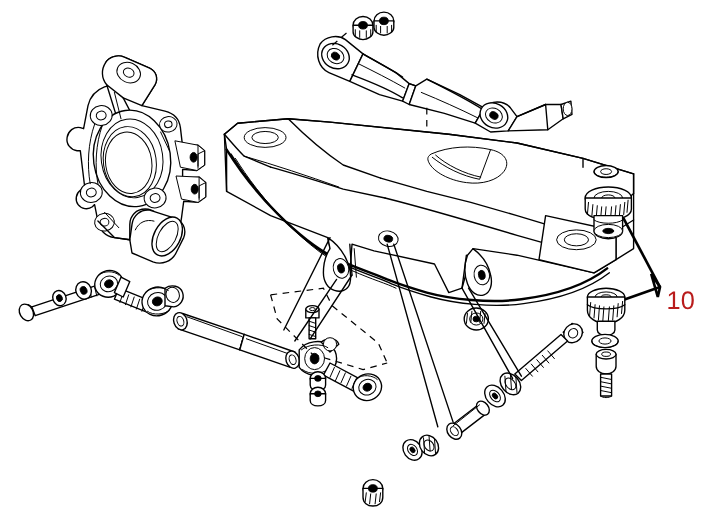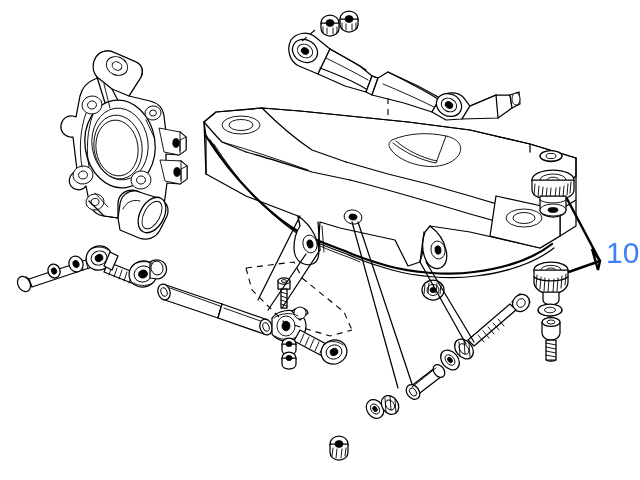--- a/index.html
+++ b/index.html
@@ -23,27 +23,28 @@
     position: absolute;
     top: 0;
     left: 0;
     width: 640px;
     height: 480px;
     display: block;
   }
   .callout-label {
     position: absolute;
     font-family: "Liberation Sans", sans-serif;
-    font-size: 30px;
+    font-size: 23px;
     font-weight: 400;
-    color: #3b82f6;
+    color: #b91c1c;
     letter-spacing: 0px;
     line-height: 1;
     user-select: none;
     white-space: nowrap;
+    margin-top: 24px;
   }
   .ln   { fill: none; stroke: #000; stroke-width: 1.25; stroke-linejoin: round; stroke-linecap: round; }
   .ln-t { fill: none; stroke: #000; stroke-width: 0.9;  stroke-linejoin: round; stroke-linecap: round; }
   .ln-h { fill: none; stroke: #000; stroke-width: 2.2;  stroke-linejoin: round; stroke-linecap: round; }
   .fw   { fill: #ffffff; stroke: #000; stroke-width: 1.25; stroke-linejoin: round; }
   .fw-t { fill: #ffffff; stroke: #000; stroke-width: 0.9;  stroke-linejoin: round; }
   .fk   { fill: #000000; stroke: #000; stroke-width: 0.8; }
   .dashed { fill: none; stroke: #000; stroke-width: 1.1; stroke-dasharray: 6 5; }
   .leader { fill: none; stroke: #000; stroke-width: 2.4; stroke-linejoin: miter; stroke-linecap: butt; }
 </style>

